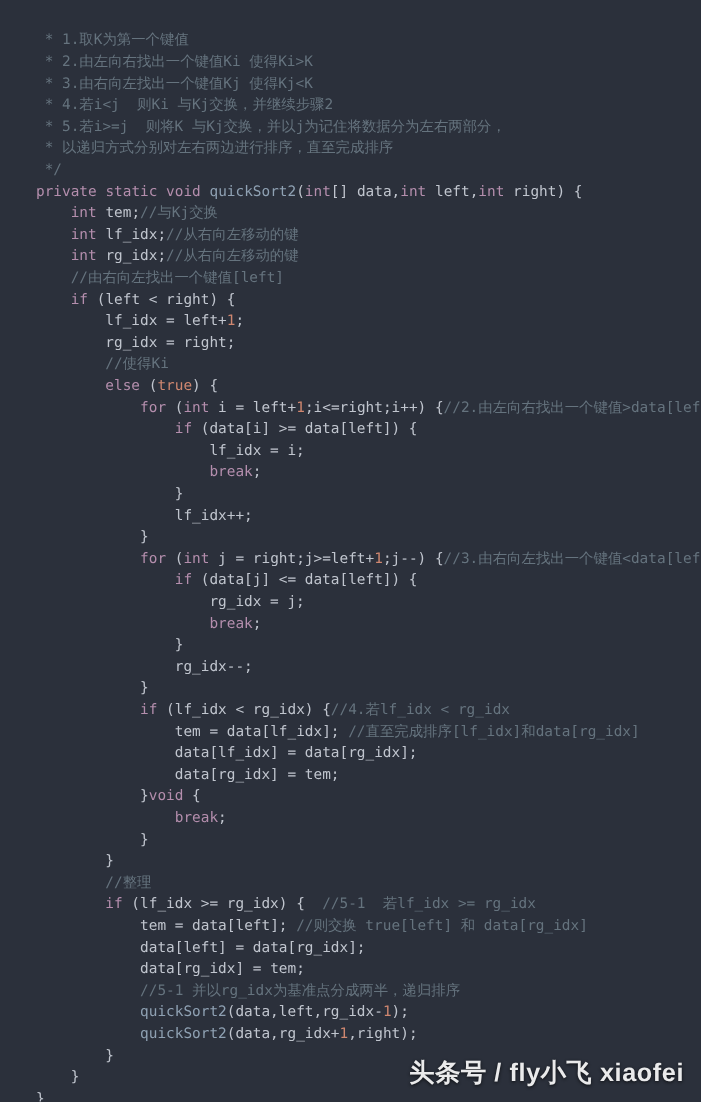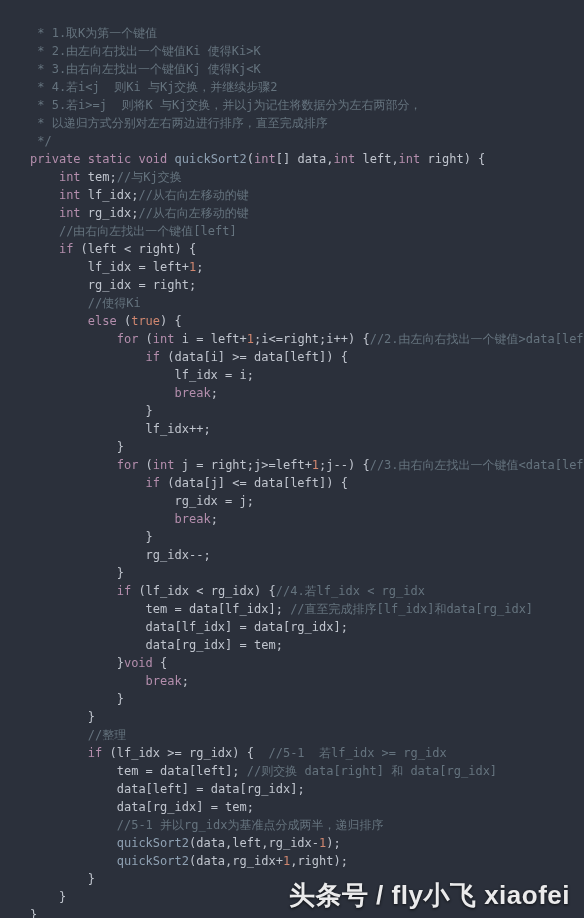--- a/index.html
+++ b/index.html
@@ -20,21 +20,21 @@
   .c   { color: #65737e; }        
   .kw  { color: #b48ead; }        
   .fn  { color: #8fa1b3; }        
   .nm  { color: #d08770; }        
   .bl  { color: #d08770; }
   .watermark {
     position:absolute;
     right:14px; bottom:14px;
     font-family: "Microsoft YaHei","Heiti SC",sans-serif;
     font-weight:700;
-    font-size:26px;
+    font-size:21px;
     color:#fff;
     text-shadow:0 1px 3px rgba(0,0,0,.8);
     opacity:.9;
     letter-spacing:.5px;
   }
 </style>
 </head>
 <body>
 
 <pre><span class="c"> * 1.取K为第一个键值</span>
@@ -71,21 +71,21 @@
             <span class="kw">if</span> (<span>lf_idx</span> &lt; <span>rg_idx</span>) {<span class="c">//4.若lf_idx &lt; rg_idx</span>
                 <span>tem</span> = <span>data</span>[<span>lf_idx</span>];<span class="c"> //直至完成排序[lf_idx]和data[rg_idx]</span>
                 <span>data</span>[<span>lf_idx</span>] = <span>data</span>[<span>rg_idx</span>];
                 <span>data</span>[<span>rg_idx</span>] = <span>tem</span>;
             }<span class="kw">void</span> {
                 <span class="kw">break</span>;
             }
         }
         <span class="c">//整理</span>
         <span class="kw">if</span> (<span>lf_idx</span> &gt;= <span>rg_idx</span>) {  <span class="c">//5-1  若lf_idx &gt;= rg_idx</span>
-            <span>tem</span> = <span>data</span>[<span>left</span>];<span class="c"> //则交换 data[right] 和 data[rg_idx]</span>
+            <span>tem</span> = <span>data</span>[<span>left</span>];<span class="c"> //则交换 true[left] 和 data[rg_idx]</span>
             <span>data</span>[<span>left</span>] = <span>data</span>[<span>rg_idx</span>];
             <span>data</span>[<span>rg_idx</span>] = <span>tem</span>;
             <span class="c">//5-1 并以rg_idx为基准点分成两半，递归排序</span>
             <span class="fn">quickSort2</span>(<span>data</span>,<span>left</span>,<span>rg_idx</span>-<span class="nm">1</span>);
             <span class="fn">quickSort2</span>(<span>data</span>,<span>rg_idx</span>+<span class="nm">1</span>,<span>right</span>);
         }
     }
 }
 </pre>
 

